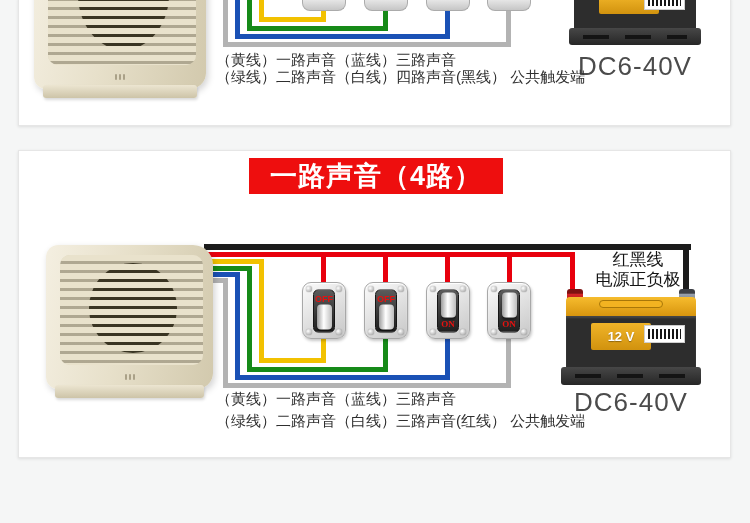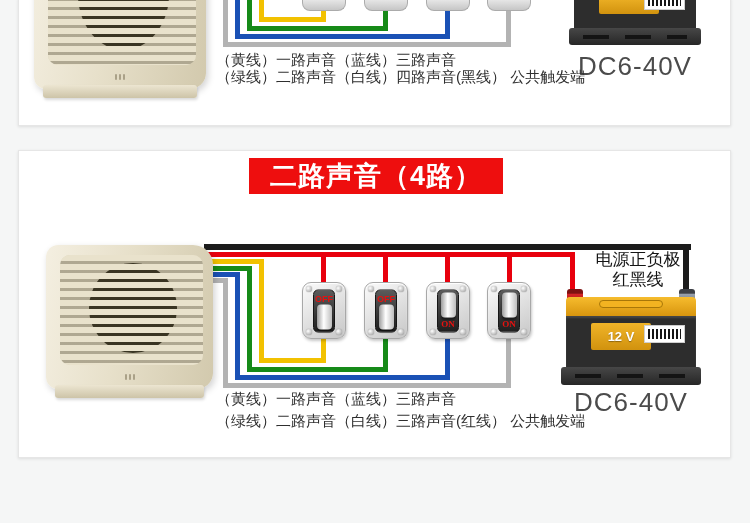--- a/index.html
+++ b/index.html
@@ -159,21 +159,21 @@
     </div>
   </div>
   <div class="dc-label" style="left:546px;top:52px">DC6-40V</div>
 
   <div class="desc" style="top:52px">（黄线）一路声音（蓝线）三路声音</div>
   <div class="desc" style="top:69px">（绿线）二路声音（白线）四路声音(黑线） 公共触发端</div>
 </section>
 
 <section class="card card-bottom">
 
-  <div class="banner">二路声音（4路）</div>
+  <div class="banner">一路声音（4路）</div>
 
   <div class="w wire-black" style="left:185px;top:93px;width:487px;height:6px"></div>
   <div class="w wire-black" style="left:664px;top:96px;width:6px;height:46px"></div>
   <div class="w wire-red" style="left:185px;top:101px;width:371px;height:5px"></div>
   <div class="w wire-red" style="left:551px;top:104px;width:5px;height:38px"></div>
   <div class="w wire-red" style="left:302px;top:104px;width:5px;height:30px"></div>
   <div class="w wire-red" style="left:364px;top:104px;width:5px;height:30px"></div>
   <div class="w wire-red" style="left:426px;top:104px;width:5px;height:30px"></div>
   <div class="w wire-red" style="left:488px;top:104px;width:5px;height:30px"></div>
 
@@ -257,21 +257,21 @@
     <div class="bat-body">
       <div class="bat-voltage">12 V</div>
       <div class="barcode"></div>
     </div>
     <div class="bat-base">
       <div class="bat-slots"></div>
     </div>
   </div>
 
   <div class="bat-note">
+    <div>红黑线</div>
     <div>电源正负极</div>
-    <div>红黑线</div>
   </div>
 
   <div class="dc-label" style="left:542px;top:236px">DC6-40V</div>
 
   <div class="desc" style="top:239px">（黄线）一路声音（蓝线）三路声音</div>
   <div class="desc" style="top:261px">（绿线）二路声音（白线）三路声音(红线） 公共触发端</div>
 </section>
 
 </body></html>

